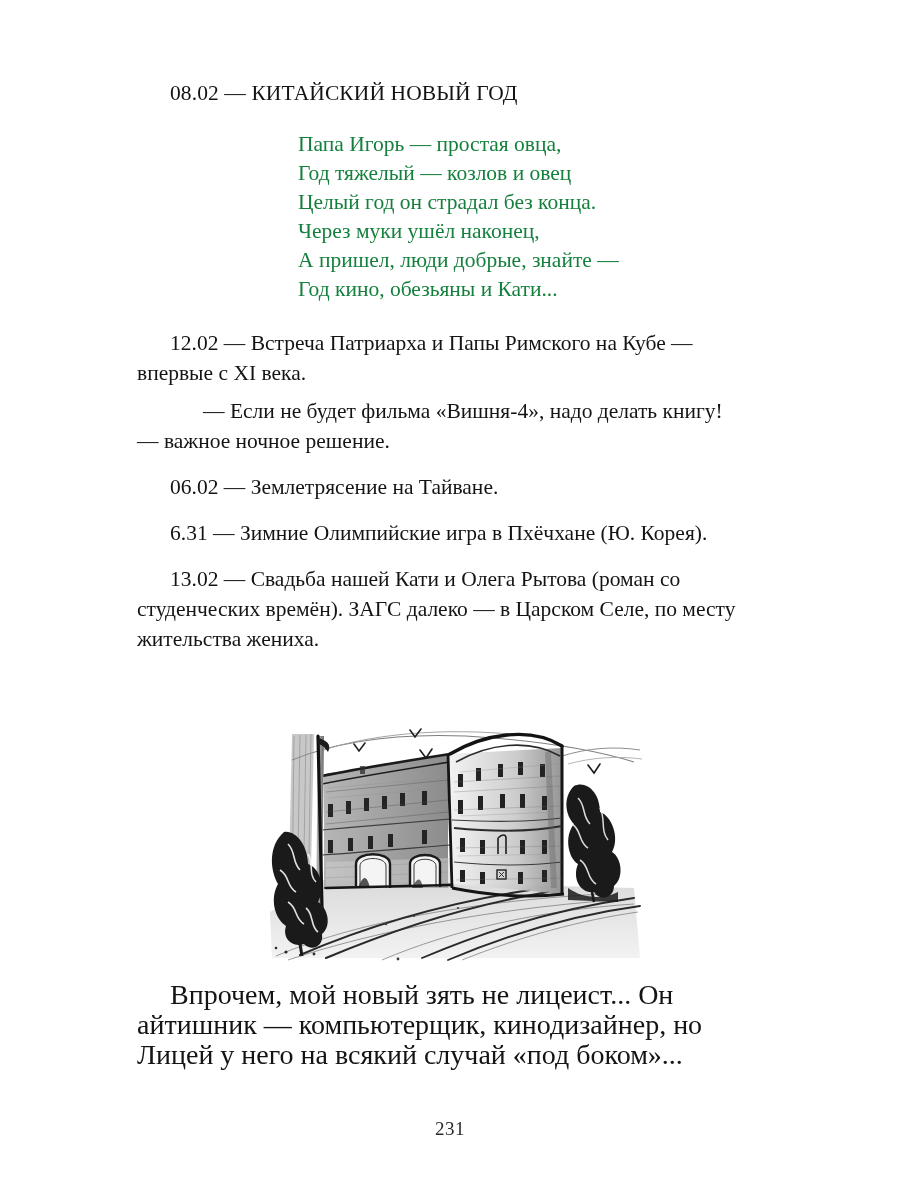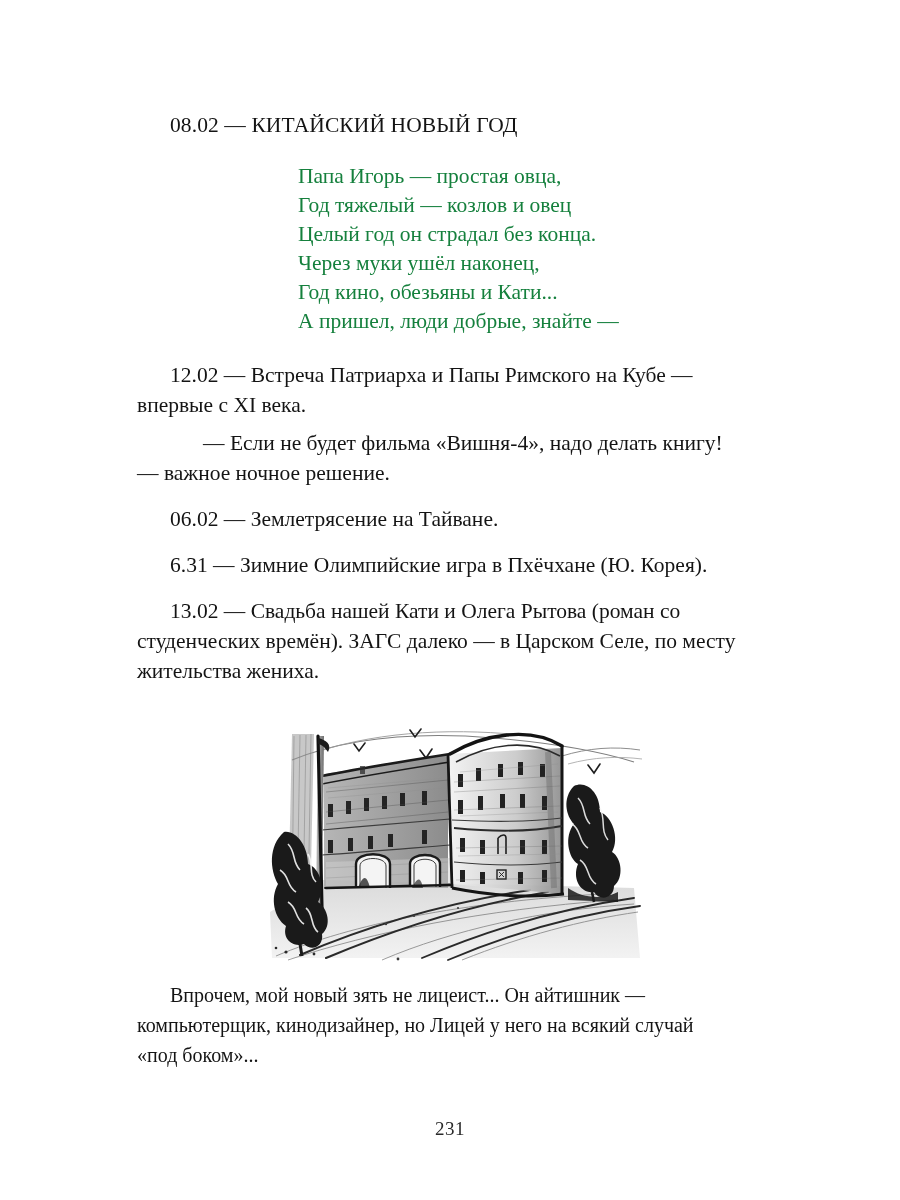--- a/index.html
+++ b/index.html
@@ -36,21 +36,20 @@
     line-height: 30px;
     text-indent: 33px;
     margin: 0 0 17px 0;
     text-align: left;
     color: #141414;
     letter-spacing: 0.1px;
   }
 
   .entry.caps {
     text-indent: 33px;
-    margin-top: 32px;
   }
 
   .poem {
     margin: 22px 0 24px 0;
     padding-left: 161px;
   }
   .poem-line {
     font-size: 21.5px;
     line-height: 29px;
     text-indent: 0;
@@ -81,21 +80,21 @@
     width: 382px;
     height: 250px;
   }
   .figure svg { display: block; width: 100%; height: 100%; }
 
   .closing {
     position: absolute;
     left: 137px;
     top: 980px;
     width: 600px;
-    font-size: 20px;
+    font-size: 28px;
     line-height: 30px;
     text-indent: 33px;
     color: #141414;
   }
 
   .folio {
     position: absolute;
     left: 0;
     top: 1118px;
     width: 900px;
@@ -114,22 +113,22 @@
   <div class="content">
 
 
     <p class="entry caps">08.02 — КИТАЙСКИЙ НОВЫЙ ГОД</p>
 
     <div class="poem">
       <p class="poem-line">Папа Игорь — простая овца,</p>
       <p class="poem-line">Год тяжелый — козлов и овец</p>
       <p class="poem-line">Целый год он страдал без конца.</p>
       <p class="poem-line">Через муки ушёл наконец,</p>
+      <p class="poem-line">А пришел, люди добрые, знайте —</p>
       <p class="poem-line">Год кино, обезьяны и Кати...</p>
-      <p class="poem-line">А пришел, люди добрые, знайте —</p>
     </div>
 
     <p class="para block">12.02 — Встреча Патриарха и Папы Римского на Кубе — впервые с XI века.</p>
 
     <p class="para dialog" style="margin-top:8px;">— Если не будет фильма «Вишня-4», надо делать книгу! — важное ночное решение.</p>
 
     <p class="para" style="margin-top:16px;">06.02 — Землетрясение на Тайване.</p>
 
     <p class="para tight">6.31 — Зимние Олимпийские игра в Пхёчхане (Ю. Корея).</p>
 

